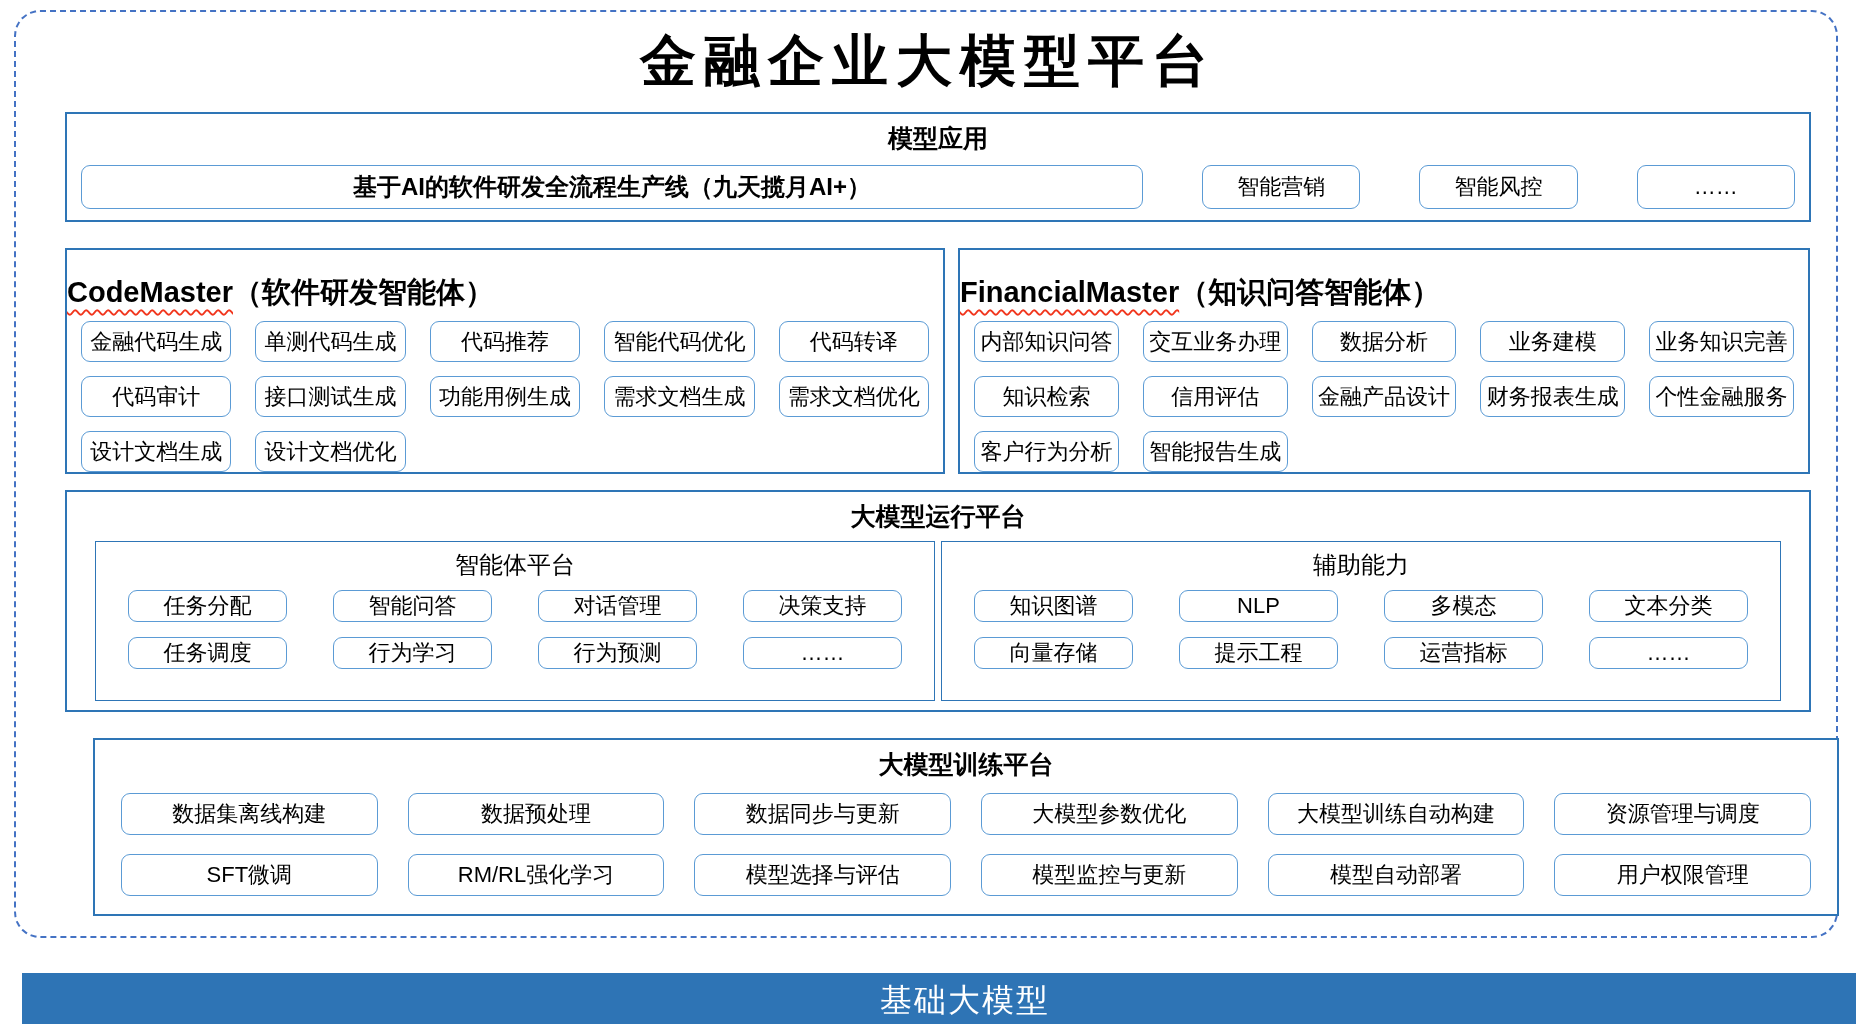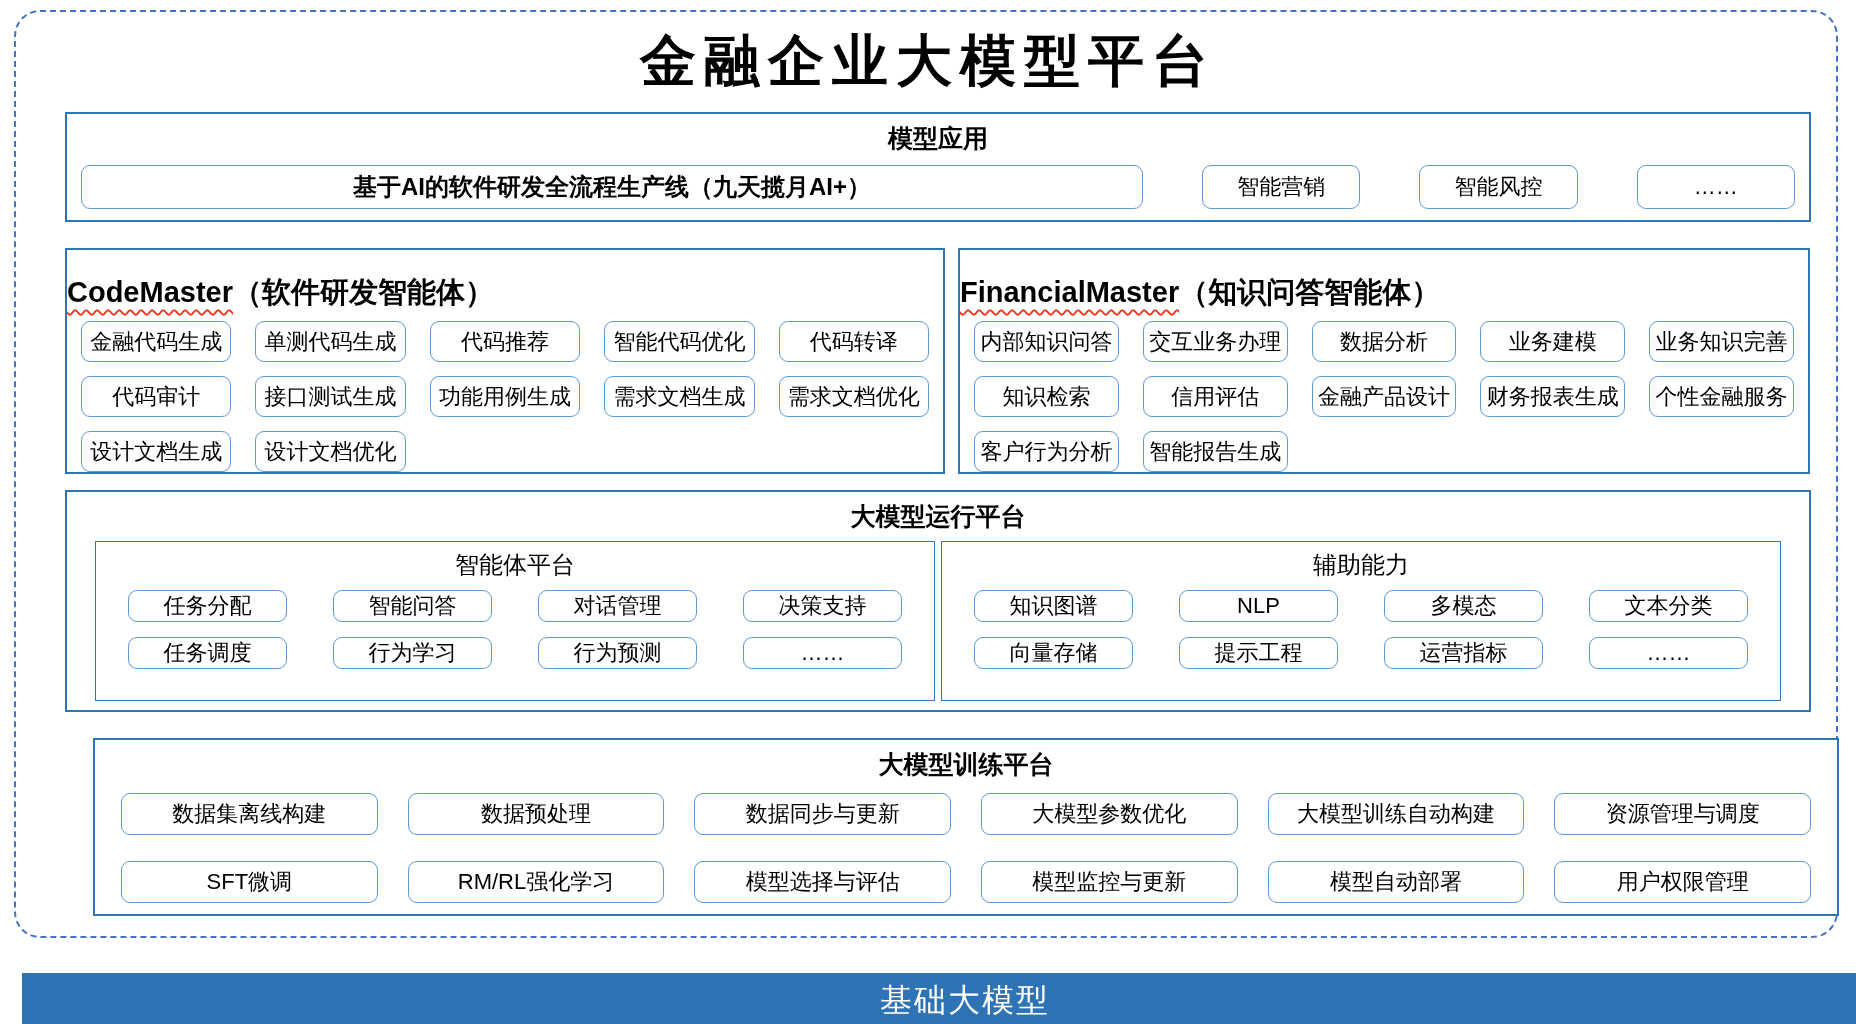--- a/index.html
+++ b/index.html
@@ -23,21 +23,21 @@
   .grid4 .item{height:41px;}
   
   #sec-run{left:65px;top:490px;width:1746px;height:222px;}
   .run-row{display:flex;gap:6px;margin:10px 28px 0 28px;}
   .sub-box{flex:1;border:1.5px solid #2E75B6;box-sizing:border-box;height:160px;background:#fff;}
   .sub-title{text-align:center;font-size:24px;margin-top:9px;line-height:1.2;}
   .sub-grid{display:grid;grid-template-columns:repeat(4,1fr);gap:15px 46px;padding:10px 32px 0 32px;}
   .sub-grid .item{height:32px;}
   
   #sec-train{left:65px;top:738px;width:1746px;height:178px;margin-left:28px;}
-  .grid6{display:grid;grid-template-columns:repeat(6,1fr);gap:26px 30px;padding:14px 26px 0 26px;}
+  .grid6{display:grid;grid-template-columns:repeat(6,1fr);gap:19px 30px;padding:14px 26px 0 26px;}
   .grid6 .item{height:42px;}
   
   .foundation-bar{position:absolute;left:22px;top:973px;width:1812px;height:56px;background:#2E74B5;color:#fff;display:flex;align-items:center;justify-content:center;font-size:32px;letter-spacing:2px;padding-left:37px;}
 </style>
 </head>
 <body>
 
 <div class="outer-frame"></div>
 
 <div class="main-title">金融企业大模型平台</div>

